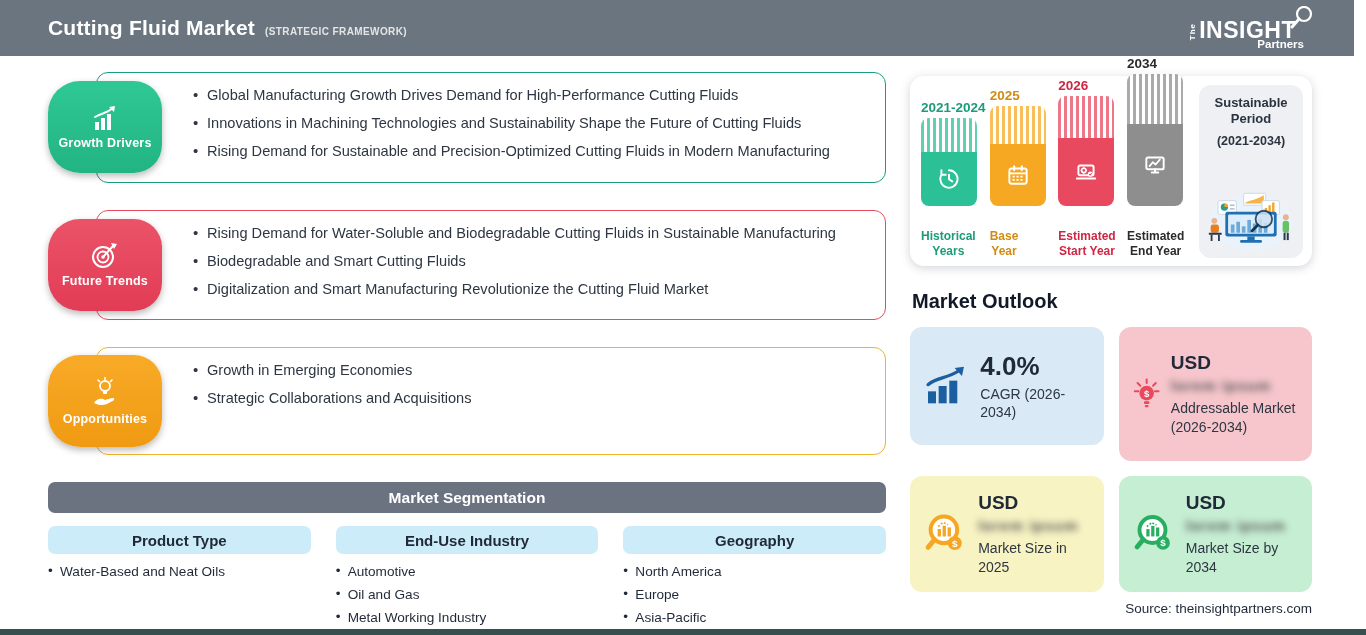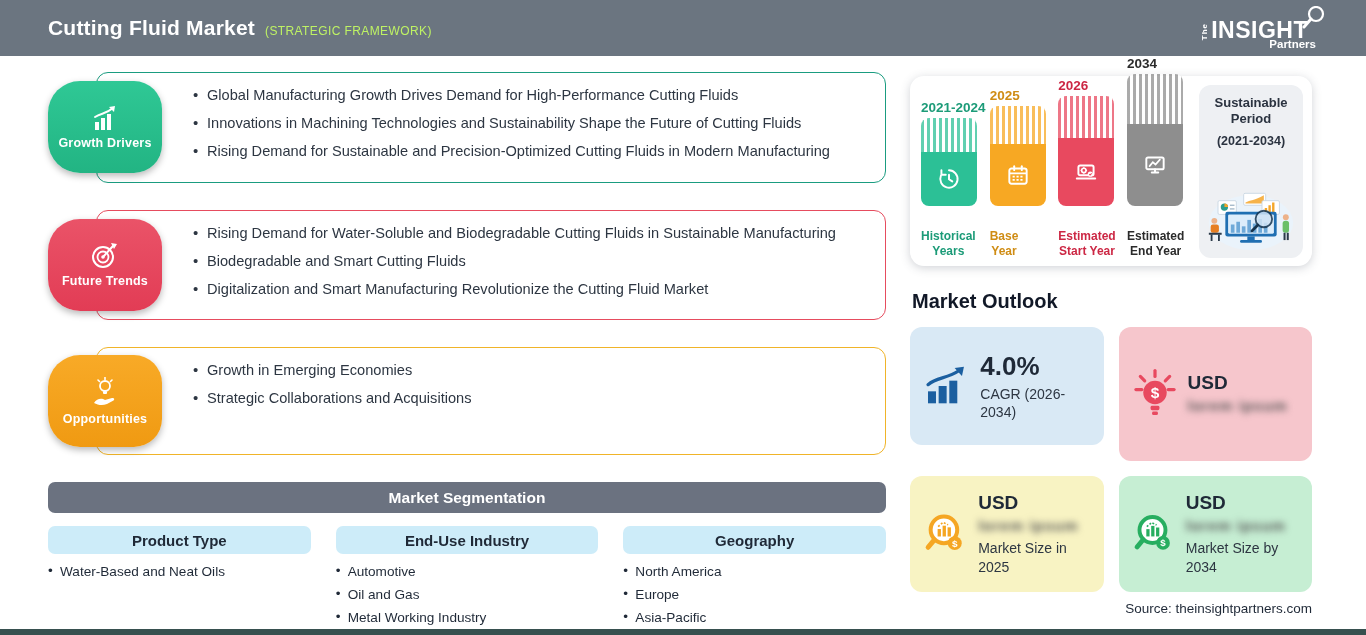--- a/index.html
+++ b/index.html
@@ -1,25 +1,25 @@
 <!DOCTYPE html>
 <html><head>
 <meta charset="utf-8">
 <style>
   * { margin:0; padding:0; box-sizing:border-box; }
   html,body { width:1366px; height:635px; overflow:hidden; background:#fff;
     font-family:"Liberation Sans","DejaVu Sans",sans-serif; }
   .canvas { position:relative; width:1366px; height:635px; background:#fff; }
 
   
-  .header { position:absolute; top:0; left:0; right:0; height:56px; background:#6b7580;
+  .header { position:absolute; top:0; left:0; right:12px; height:56px; background:#6b7580;
     display:flex; align-items:center; padding:0 40px 0 48px; }
   .title-line { display:flex; align-items:baseline; gap:10px; }
   .title { color:#fff; font-size:21px; font-weight:700; letter-spacing:.2px; }
-  .subtitle { color:#bef264; font-size:12px; font-weight:400; letter-spacing:.4px; }
+  .subtitle { color:#e5e5e5; font-size:10px; font-weight:700; letter-spacing:.4px; }
   .logo { margin-left:auto; color:#fff; line-height:1; position:relative; }
   .logo-top { display:flex; align-items:flex-end; }
   .logo-the { writing-mode:vertical-rl; transform:rotate(180deg); font-size:8px; font-weight:700;
     letter-spacing:1px; margin-right:2px; margin-bottom:2px; }
   .logo-insight { font-size:23px; font-weight:800; letter-spacing:.5px; }
   .logo-mag { margin-left:-6px; margin-bottom:10px; }
   .logo-partners { font-size:11.5px; font-weight:700; text-align:right; margin-top:-3px; padding-right:10px; }
 
   
   .left-col { position:absolute; left:48px; top:72px; width:838px; }
@@ -360,20 +360,21 @@
           <line x1="2" y1="14" x2="6" y2="14" stroke="#e8495f" stroke-width="2.2" stroke-linecap="round"></line>
           <line x1="28" y1="14" x2="24" y2="14" stroke="#e8495f" stroke-width="2.2" stroke-linecap="round"></line>
           <circle cx="15" cy="16" r="8" fill="#e8495f"></circle>
           <text x="15" y="20" text-anchor="middle" font-size="10.5" font-weight="bold" fill="#fff" font-family="'Liberation Sans',sans-serif">$</text>
           <rect x="12" y="25" width="6" height="3" rx="1" fill="#e8495f"></rect>
           <rect x="13" y="29" width="4" height="2.4" rx="1" fill="#e8495f"></rect>
         </svg>
         <div class="card-text">
           <span class="card-usd">USD</span>
           <span class="blurred">lorem ipsum</span>
+          <span class="card-caption">Addressable Market (2026-2034)</span>
         </div>
       </div>
 
       <div class="card card-yellow">
         <svg width="48" height="48" viewBox="0 0 26 26">
           <circle cx="12" cy="10.5" r="8" fill="#fff" stroke="#f5a623" stroke-width="2.4"></circle>
           <rect x="8.2" y="10" width="2" height="4.5" fill="#f5a623"></rect>
           <rect x="11.2" y="8" width="2" height="6.5" fill="#f5a623"></rect>
           <rect x="14.2" y="9" width="2" height="5.5" fill="#f5a623"></rect>
           <path d="M8.5 8.5 l3-2.5 3 1.5" fill="none" stroke="#f5a623" stroke-width="1" stroke-dasharray="1.2 1"></path>

